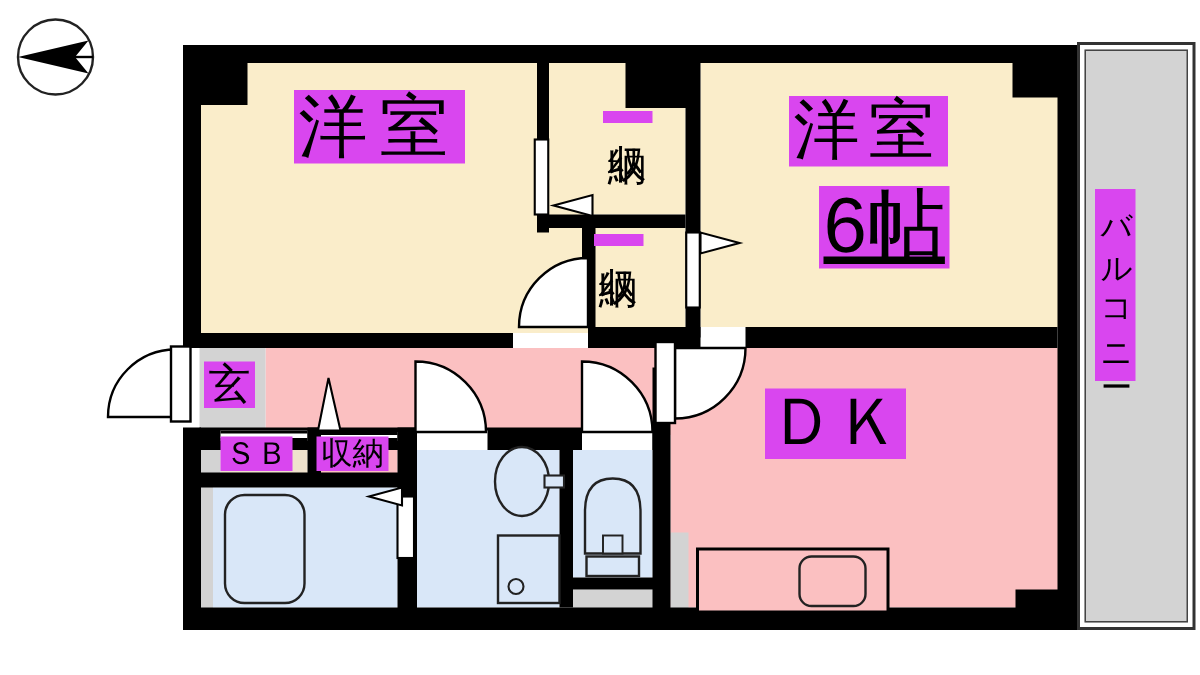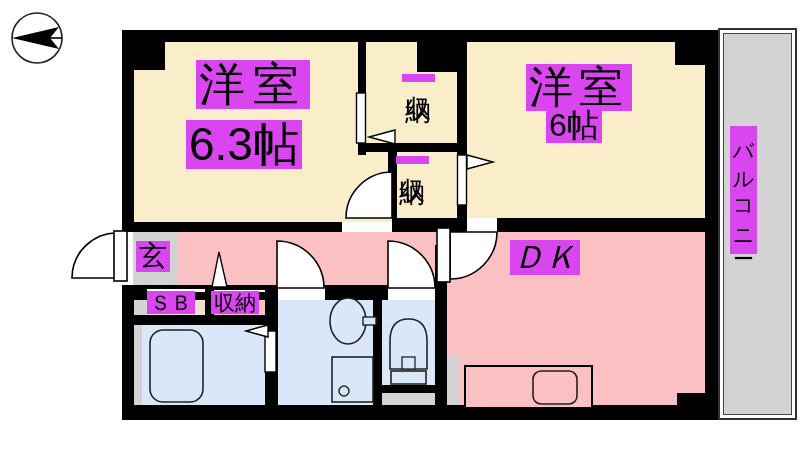--- a/index.html
+++ b/index.html
@@ -114,24 +114,23 @@
       <rect x="402" y="357" width="13" height="12" fill="#D9E7F8" stroke="#222" stroke-width="1.3"></rect>
       <rect x="391" y="371" width="35" height="13" fill="#D9E7F8" stroke="#222" stroke-width="1.6"></rect>
     </g>
     <g>
       <rect x="465" y="366" width="127" height="42" fill="#FBC0C1" stroke="#000" stroke-width="2"></rect>
       <rect x="533" y="371" width="44" height="33" rx="8" fill="#FBC0C1" stroke="#222" stroke-width="1.6"></rect>
     </g>
   </svg>
 
   <div class="lbl" style="left:196px;top:60px;font-size:46px;letter-spacing:8px;">洋室</div>
-  <div class="lbl" style="left:186px;top:120px;font-size:46px;">6.3帖</div>
   <div class="lbl" style="left:526px;top:64px;font-size:44px;letter-spacing:6px;">洋室</div>
-  <div class="lbl" style="left:546px;top:108px;font-size:32px;">6帖</div>
-  <div class="lbl" style="left:510px;top:240px;font-size:32px;font-style:italic;">ＤＫ</div>
+  <div class="lbl" style="left:546px;top:124px;font-size:52px;text-decoration:underline;">6帖</div>
+  <div class="lbl" style="left:510px;top:259px;font-size:44px;">ＤＫ</div>
   <div class="lbl vtext" style="left:402px;top:74px;font-size:26px;">収納</div>
   <div class="lbl vtext" style="left:396px;top:156px;font-size:26px;">収納</div>
   <div class="lbl vtext" style="left:730px;top:126px;font-size:21px;letter-spacing:6px;">バルコニー</div>
   <div class="lbl" style="left:136px;top:241px;font-size:28px;">玄</div>
   <div class="lbl" style="left:147px;top:291px;font-size:21px;">ＳＢ</div>
   <div class="lbl" style="left:211px;top:291px;font-size:21px;">収納</div>
 
 </div>
 
 </body></html>

